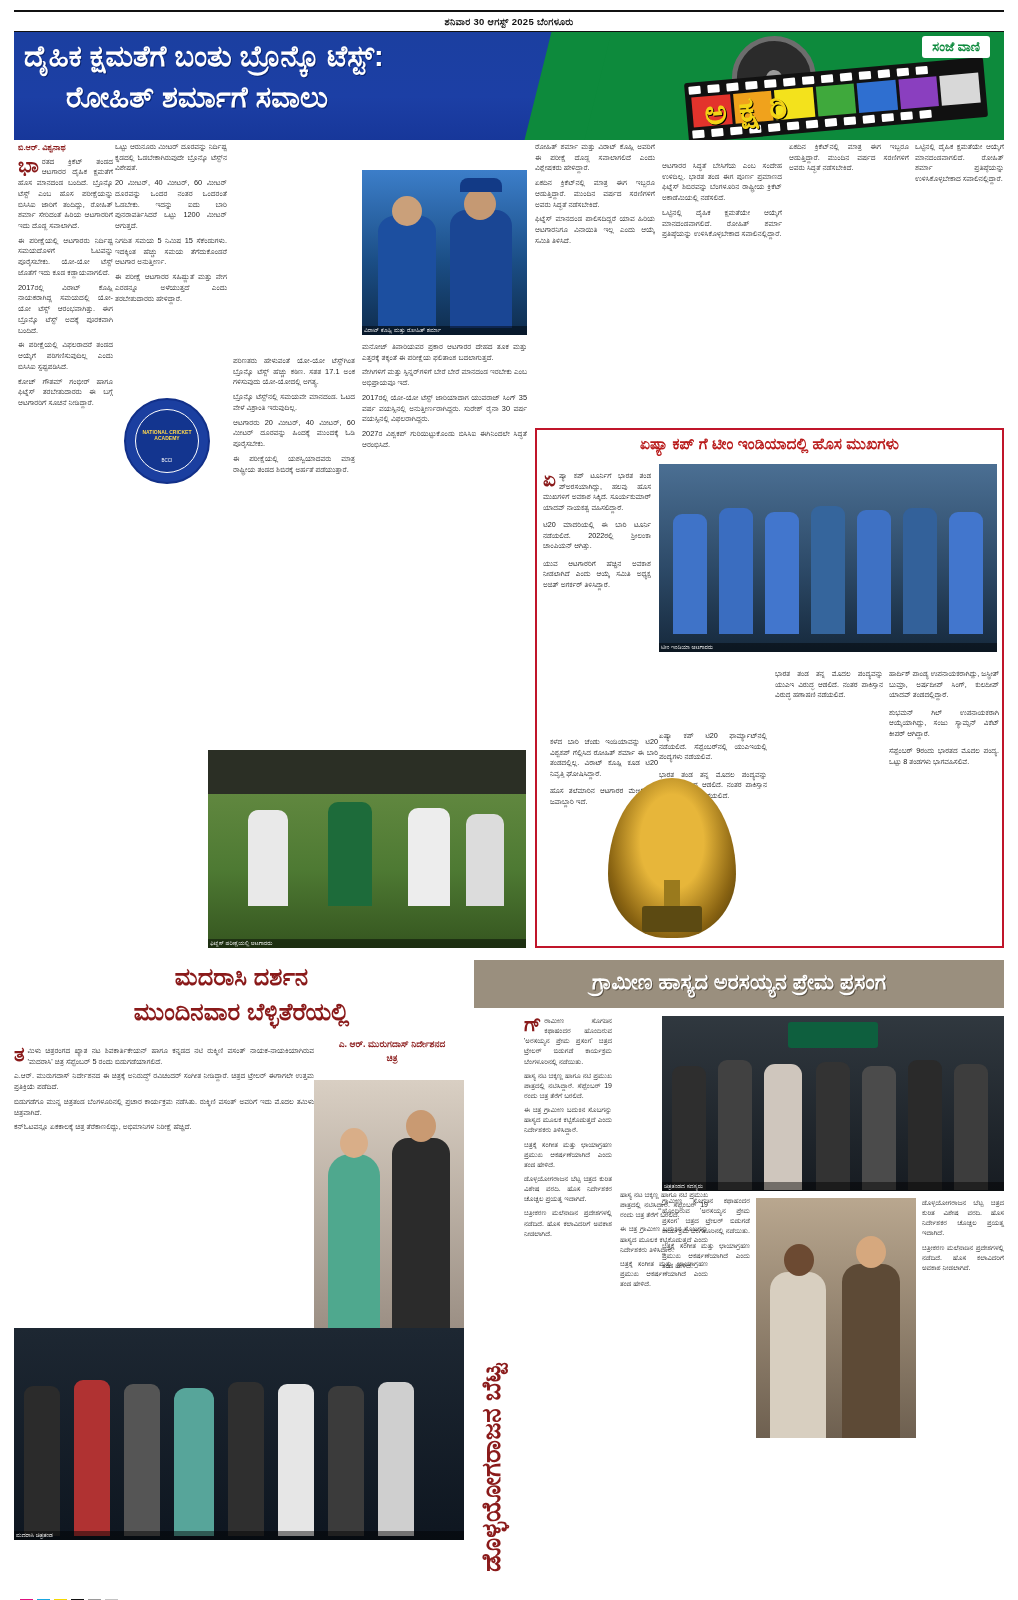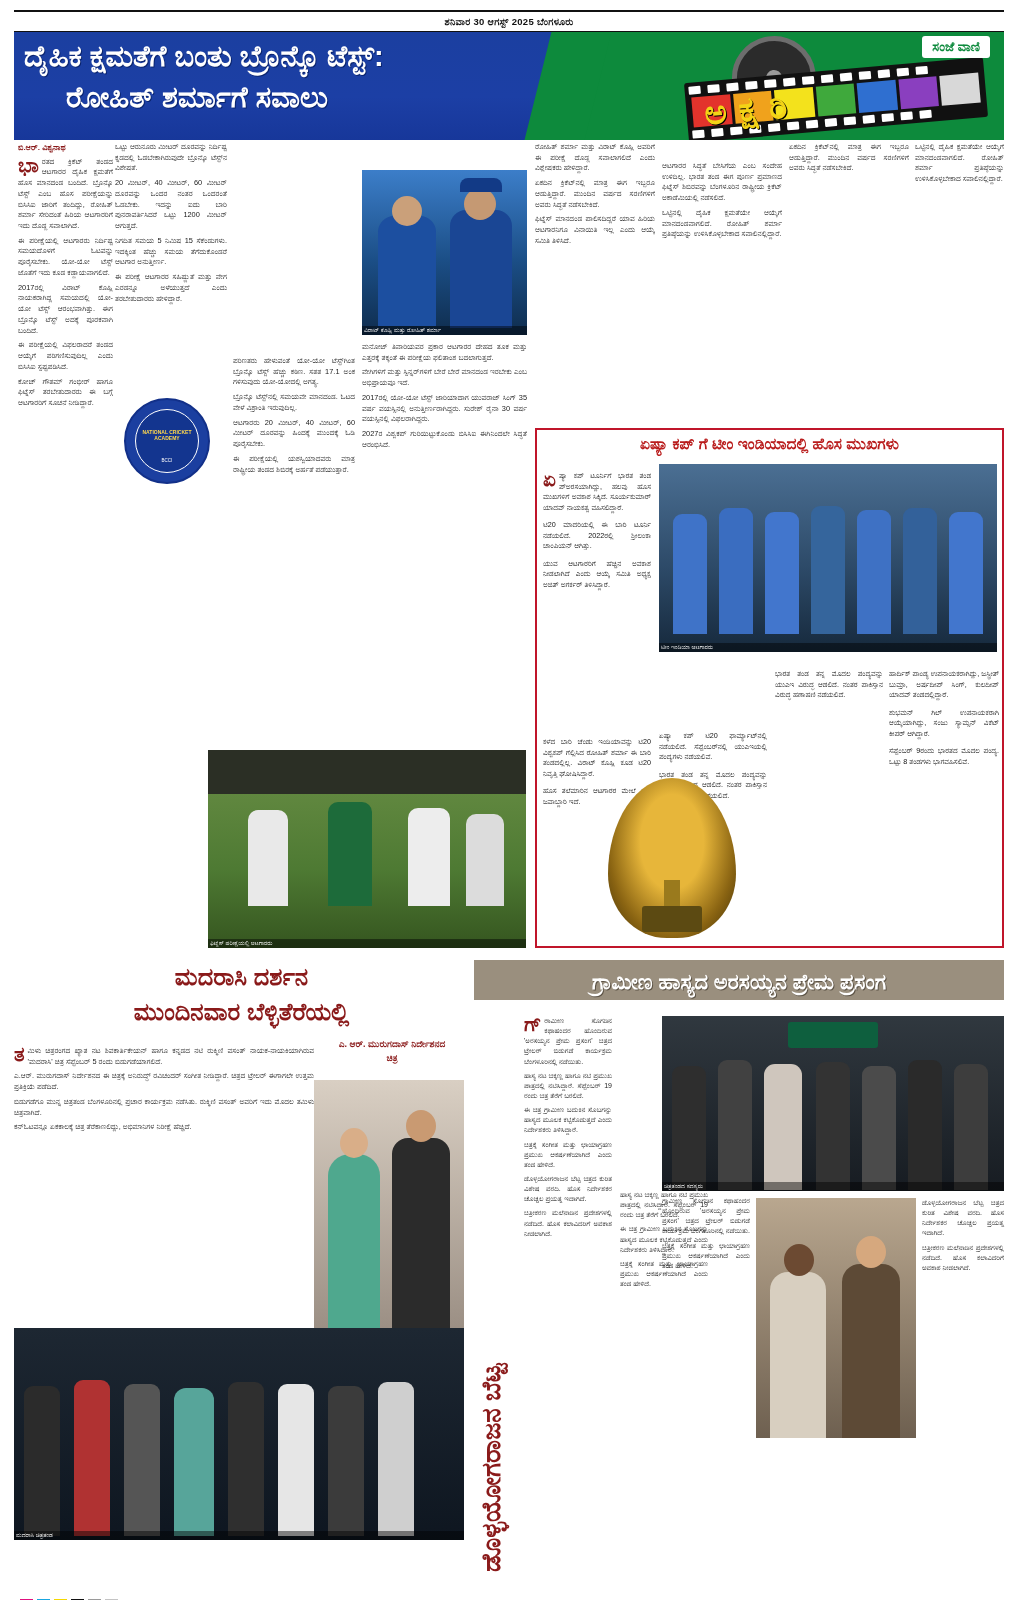--- a/index.html
+++ b/index.html
@@ -137,21 +137,21 @@
   .trophy .stem{ position:absolute; left:56px; bottom:28px; width:16px; height:30px; background:#9a7a1d;}
 
   
   .lower { position:absolute; left:0; top:950px; width:100%; height:630px; }
   .ltitle {
     position:absolute; left:0; top:0; width:455px; height:72px;
     color:#8a1a1a; font-size:24px; font-weight:bold; line-height:1.45;
     text-align:center;
   }
   .rbanner {
-    position:absolute; left:460px; top:0; width:530px; height:40px;
+    position:absolute; left:460px; top:0; width:530px; height:48px;
     background:#9a8f7e;
   }
   .rbanner span{
     display:block; text-align:center; color:#fff; font-size:21px; font-weight:bold;
     line-height:44px; text-shadow:1px 1px 0 #5d5447;
   }
   .vertical-title {
     position:absolute; left:462px; top:52px; width:44px; height:560px;
     color:#8a1a1a; font-weight:bold; font-size:26px;
     writing-mode: vertical-rl; text-orientation: mixed;
@@ -321,21 +321,21 @@
         <div style="position:absolute;left:244px;top:44px;width:34px;height:126px;background:#33619a;border-radius:9px 9px 0 0;"></div>
         <div style="position:absolute;left:290px;top:48px;width:34px;height:122px;background:#4276cd;border-radius:9px 9px 0 0;"></div>
         <div class="cap">ಟೀಂ ಇಂಡಿಯಾ ಆಟಗಾರರು</div>
       </div>
 
       <div class="fcol" style="left:122px; top:249px; width:108px;margin-top:45px;">
         <p>ಏಷ್ಯಾ ಕಪ್ ಟಿ20 ಫಾರ್ಮ್ಯಾಟ್‌ನಲ್ಲಿ ನಡೆಯಲಿದೆ. ಸೆಪ್ಟೆಂಬರ್‌ನಲ್ಲಿ ಯುಎಇಯಲ್ಲಿ ಪಂದ್ಯಗಳು ನಡೆಯಲಿವೆ.</p>
         <p>ಭಾರತ ತಂಡ ತನ್ನ ಮೊದಲ ಪಂದ್ಯವನ್ನು ಯುಎಇ ವಿರುದ್ಧ ಆಡಲಿದೆ. ನಂತರ ಪಾಕಿಸ್ತಾನ ವಿರುದ್ಧ ಹಣಾಹಣಿ ನಡೆಯಲಿದೆ.</p>
       </div>
 
-      <div class="fcol" style="left:6px; top:300px; width:108px;">
+      <div class="fcol" style="left:13px; top:300px; width:108px;">
         <p>ಕಳೆದ ಬಾರಿ ಚೆಂಡು ಇಂಡಿಯಾವನ್ನು ಟಿ20 ವಿಶ್ವಕಪ್ ಗೆಲ್ಲಿಸಿದ ರೋಹಿತ್ ಶರ್ಮಾ ಈ ಬಾರಿ ತಂಡದಲ್ಲಿಲ್ಲ. ವಿರಾಟ್ ಕೊಹ್ಲಿ ಕೂಡ ಟಿ20 ನಿವೃತ್ತಿ ಘೋಷಿಸಿದ್ದಾರೆ.</p>
         <p>ಹೊಸ ತಲೆಮಾರಿನ ಆಟಗಾರರ ಮೇಲೆ ಈಗ ಜವಾಬ್ದಾರಿ ಇದೆ.</p>
       </div>
 
       <div class="fcol" style="left:238px; top:232px; width:108px;">
         <p>ಭಾರತ ತಂಡ ತನ್ನ ಮೊದಲ ಪಂದ್ಯವನ್ನು ಯುಎಇ ವಿರುದ್ಧ ಆಡಲಿದೆ. ನಂತರ ಪಾಕಿಸ್ತಾನ ವಿರುದ್ಧ ಹಣಾಹಣಿ ನಡೆಯಲಿದೆ.</p>
       </div>
 
       <div class="fcol" style="left:352px; top:232px; width:110px;">
         <p>ಹಾರ್ದಿಕ್ ಪಾಂಡ್ಯ ಉಪನಾಯಕರಾಗಿದ್ದು, ಜಸ್ಪ್ರೀತ್ ಬುಮ್ರಾ, ಅರ್ಷದೀಪ್ ಸಿಂಗ್, ಕುಲದೀಪ್ ಯಾದವ್ ತಂಡದಲ್ಲಿದ್ದಾರೆ.</p>

